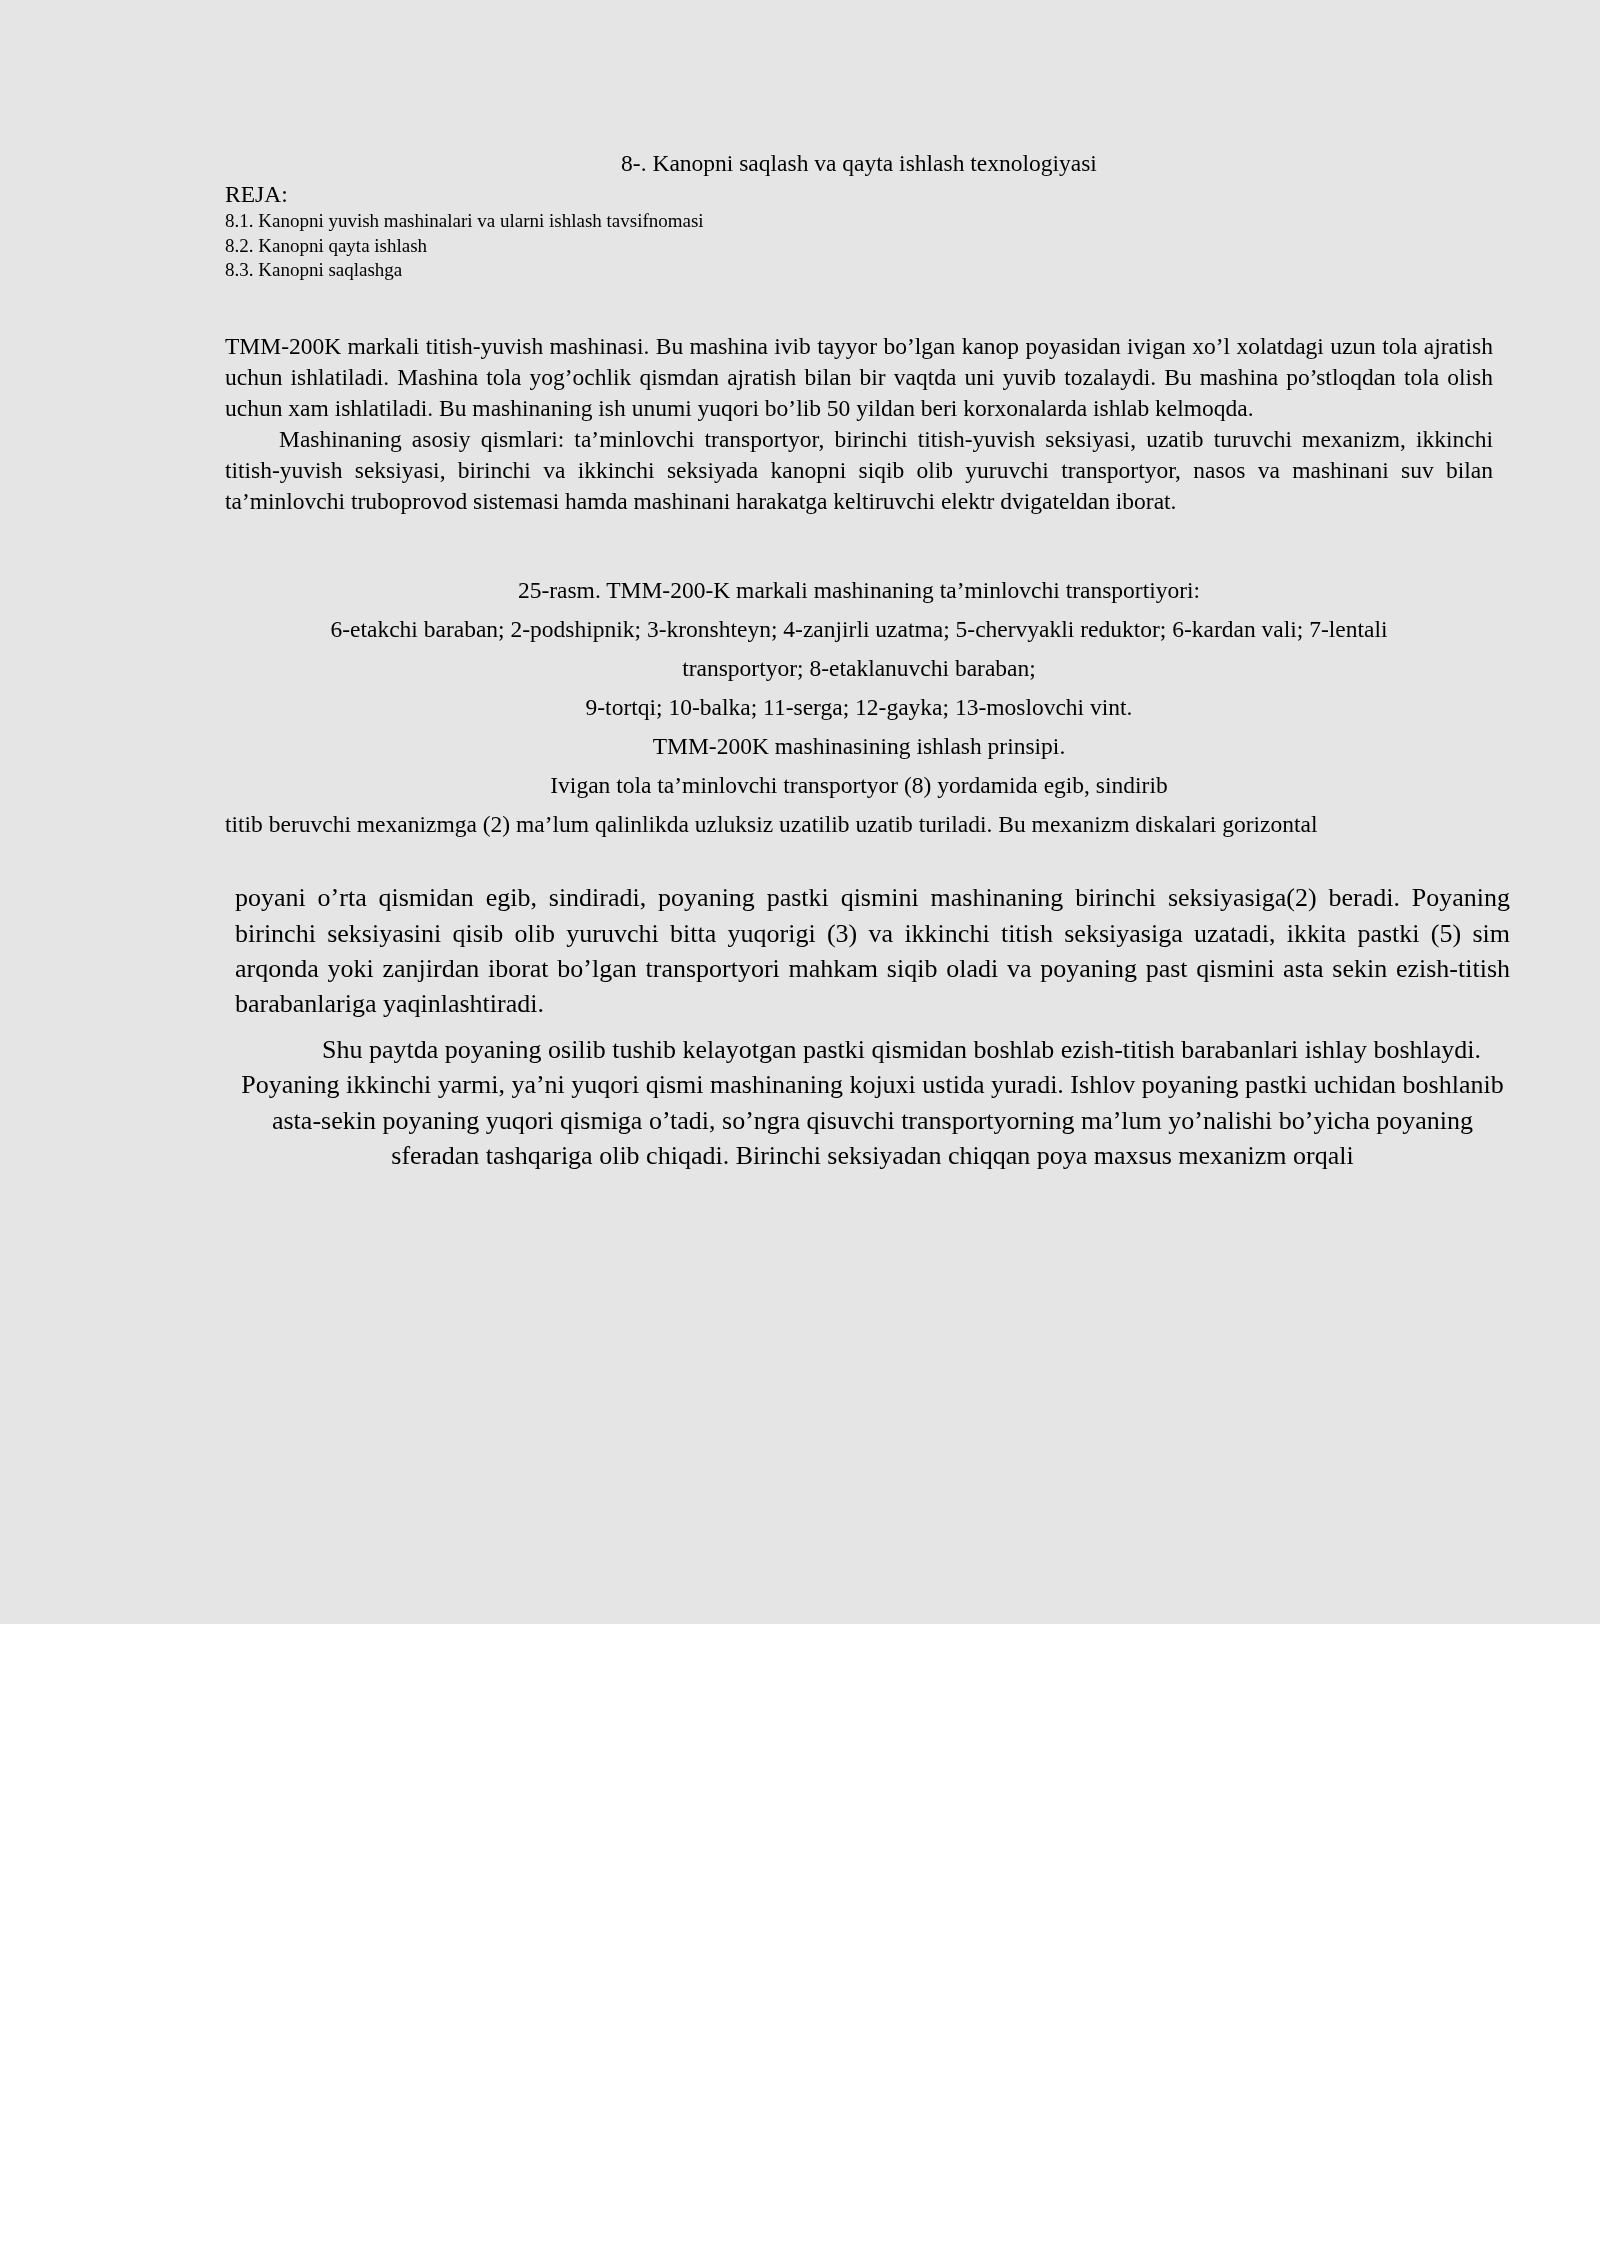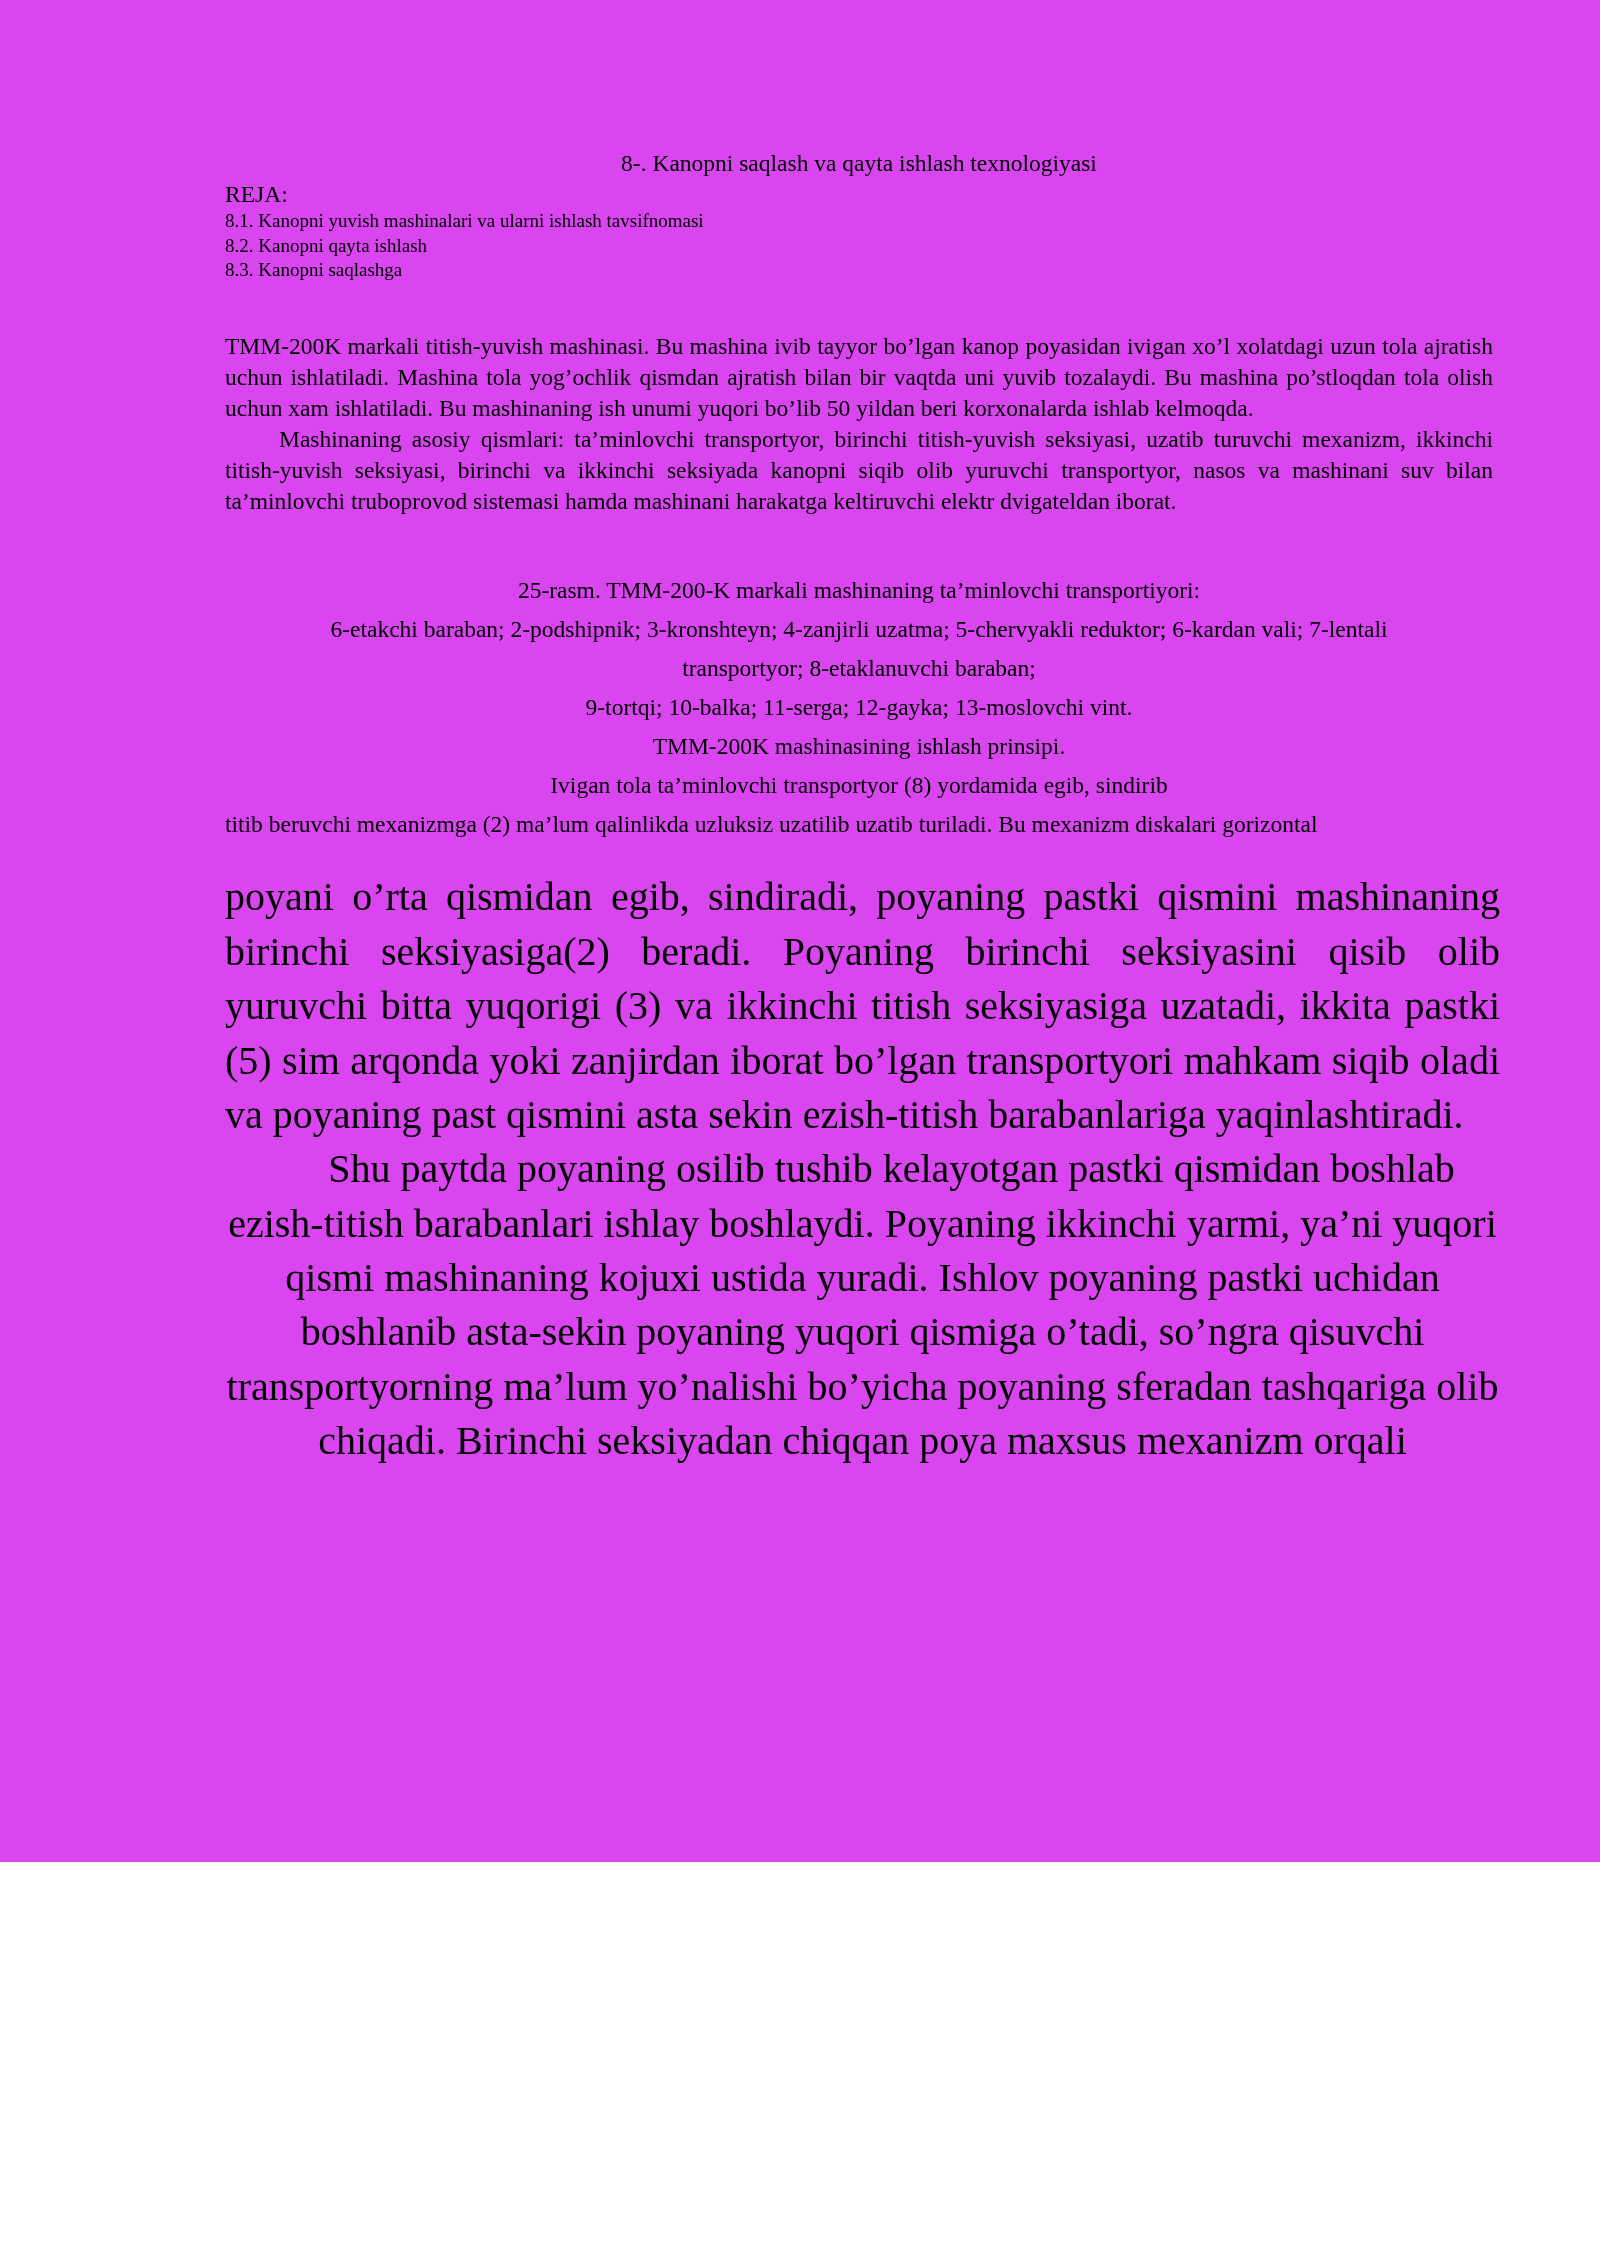--- a/index.html
+++ b/index.html
@@ -8,22 +8,22 @@
     padding: 0;
     background: #ffffff;
   }
   body {
     font-family: "Liberation Serif", "DejaVu Serif", serif;
     color: #000000;
   }
   .page {
     position: relative;
     width: 1600px;
-    height: 1862px;
-    background: #d946ef;
+    height: 1624px;
+    background: #e5e5e5;
     box-sizing: border-box;
     overflow: hidden;
   }
   .content {
     position: absolute;
     left: 225px;
     top: 148px;
     width: 1268px;
   }
   .left   { text-align: left; }
@@ -67,25 +67,25 @@
   .caption-wide {
     text-align: center;
     font-size: 23.5px;
     line-height: 1.32;
     margin: 0;
     width: 1268px;
   }
 
   
   .big {
-    font-size: 40px;
+    font-size: 26px;
     line-height: 1.36;
     text-align: justify;
     text-justify: inter-word;
-    margin: 0;
+    margin: 10px;
     width: 1275px;
   }
   .big.indent { text-indent: 58px; }
   .big-last { text-align: center; }
 
   p { margin: 0; }
 </style>
 </head>
 <body>
 

